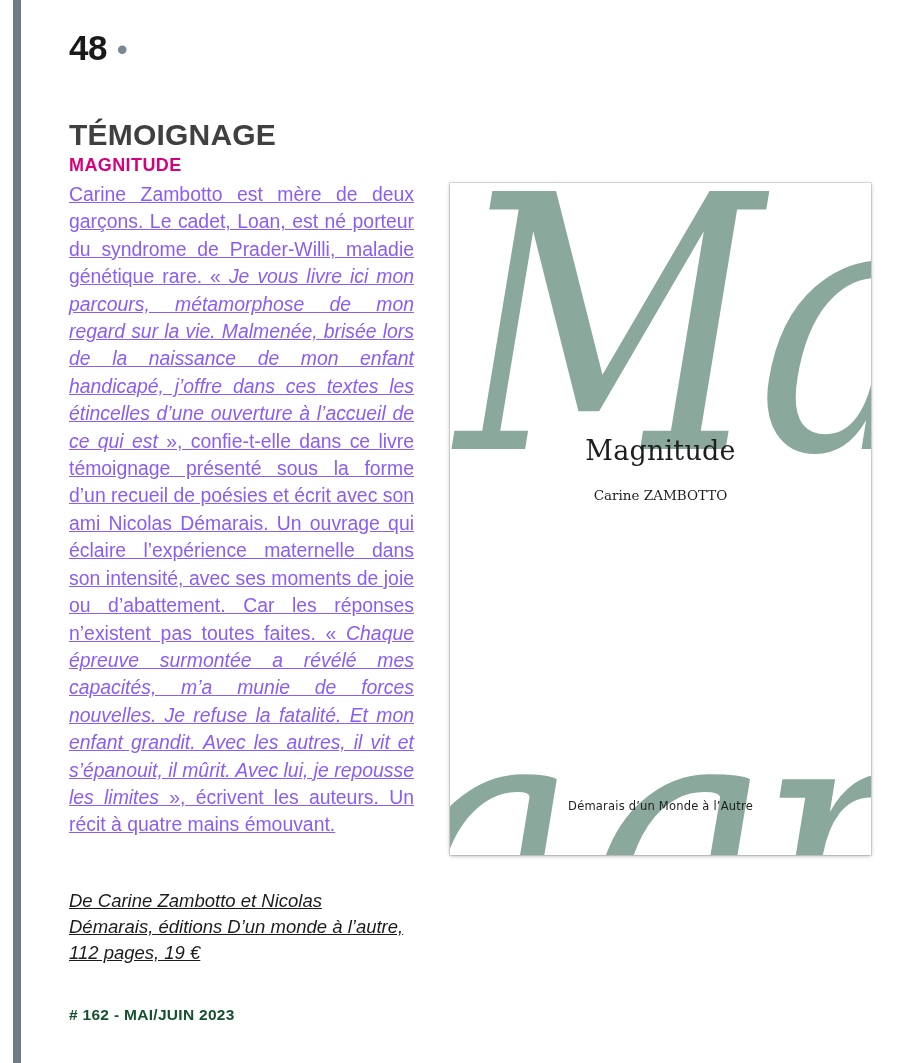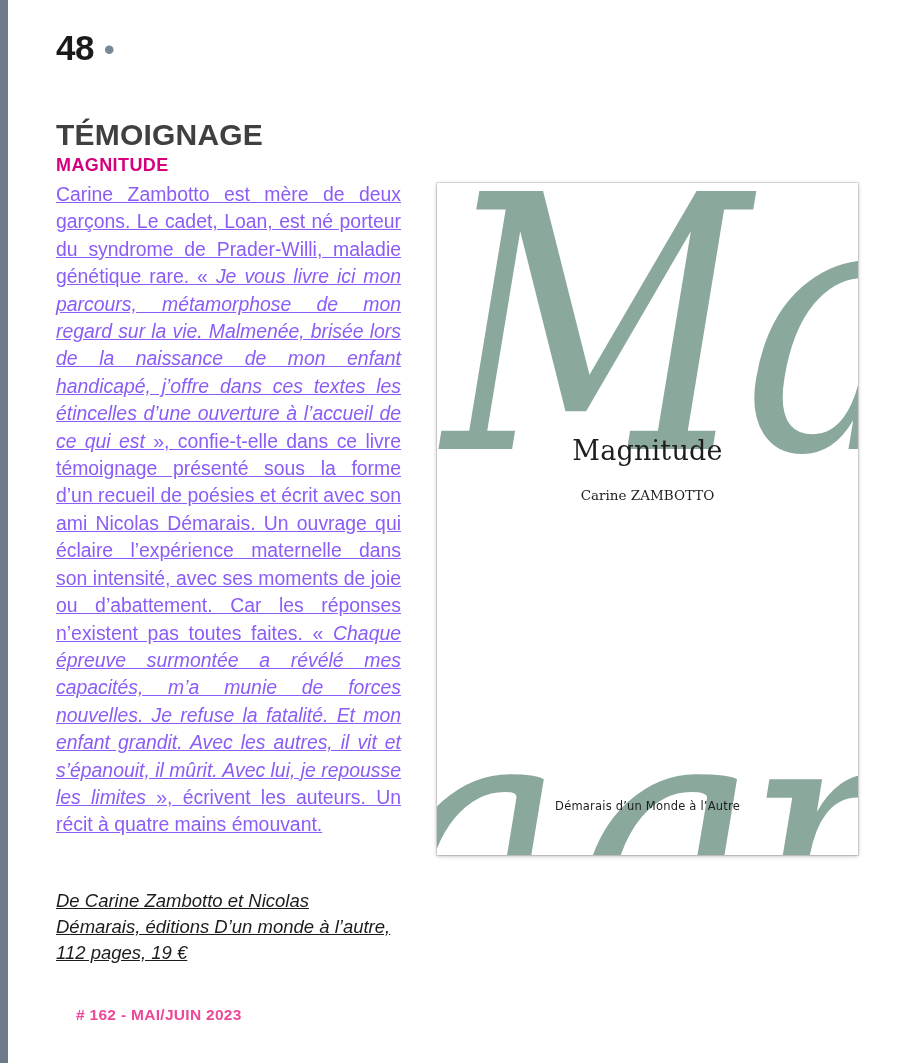--- a/index.html
+++ b/index.html
@@ -9,21 +9,21 @@
   body {
     width: 905px;
     height: 1063px;
     background: #ffffff;
     font-family: "Liberation Sans", sans-serif;
     position: relative;
     overflow: hidden;
   }
   .page {
     position: absolute;
-    left: 0; top: 0;
+    left: 13px; top: 0;
     width: 838px;
     height: 1063px;
   }
   .left-rule {
     position: absolute;
     left: 0;
     top: 0;
     width: 8px;
     height: 1063px;
     background: #6c7a89;
@@ -98,23 +98,22 @@
     font-style: italic;
     color: #1c1c1c;
     text-decoration: underline;
   }
   .footer {
     position: absolute;
     left: 56px;
     top: 1006px;
     font-size: 15.5px;
     font-weight: bold;
-    color: #ec4899;
+    color: #14532d;
     letter-spacing: 0.3px;
-    margin-left: 20px;
   }
 
   
   .cover {
     position: absolute;
     left: 437px;
     top: 183px;
     width: 421px;
     height: 672px;
     background: #ffffff;

